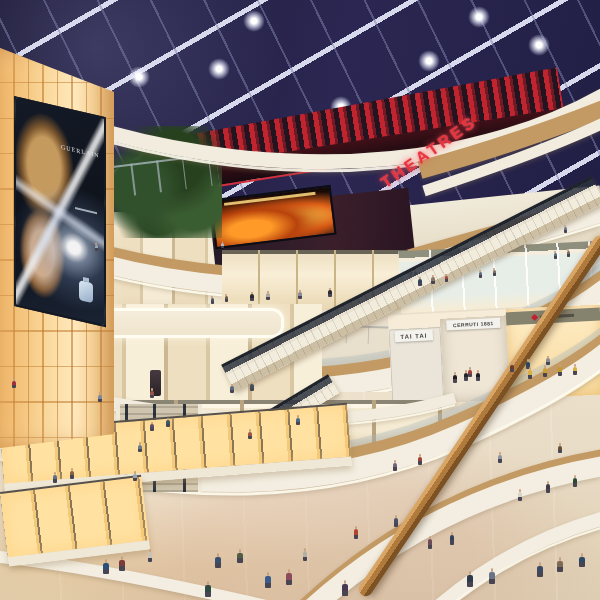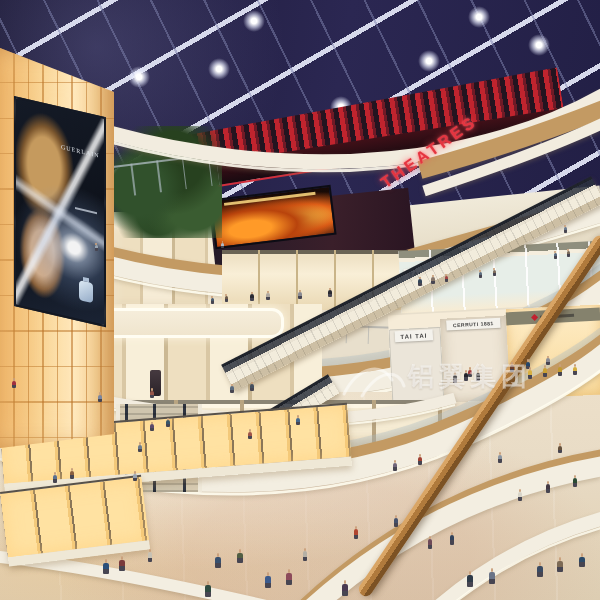--- a/index.html
+++ b/index.html
@@ -338,23 +338,14 @@
       <div class="person" style="left: 557.84px; top: 364px; width: 4.32px; height: 12px; --c: #c09a30;"></div>
       <div class="person" style="left: 573.02px; top: 364px; width: 3.96px; height: 11px; --c: #d4ae3e;"></div>
       <div class="person" style="left: 250.38px; top: 292px; width: 3.24px; height: 9px; --c: #2a2a32;"></div>
       <div class="person" style="left: 266.38px; top: 291px; width: 3.24px; height: 9px; --c: #b0a8a0;"></div>
       <div class="person" style="left: 298.38px; top: 290px; width: 3.24px; height: 9px; --c: #8a8a92;"></div>
       <div class="person" style="left: 328.38px; top: 288px; width: 3.24px; height: 9px; --c: #2a2a32;"></div>
     </div>
 
   <div class="abs handrail"></div>
 
-  <div class="abs watermark">
-    <svg width="72" height="48" viewBox="0 0 72 48">
-      <g fill="none" stroke="rgba(255,255,255,.5)" stroke-width="3" stroke-linecap="round">
-        <path d="M8,42 C22,14 46,10 56,28"></path>
-        <path d="M26,44 C42,18 62,16 68,34"></path>
-      </g>
-    </svg>
-    <span>铝翼集团</span>
-  </div>
 
 </div>
 
 </body></html>

